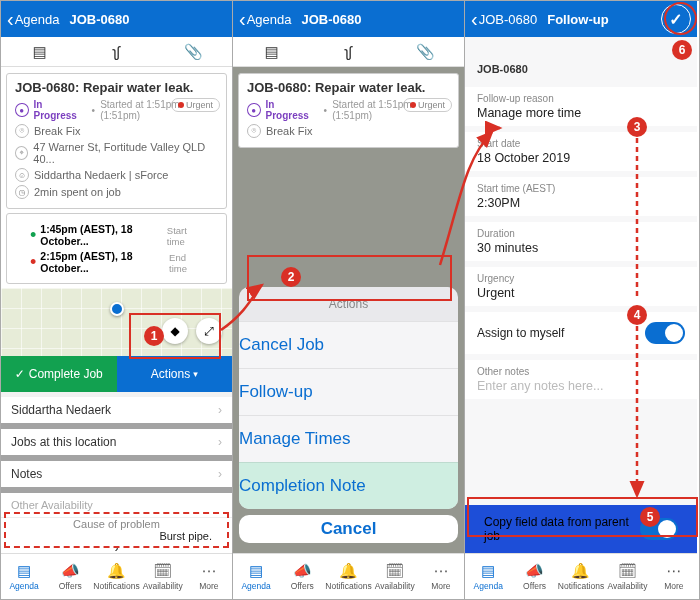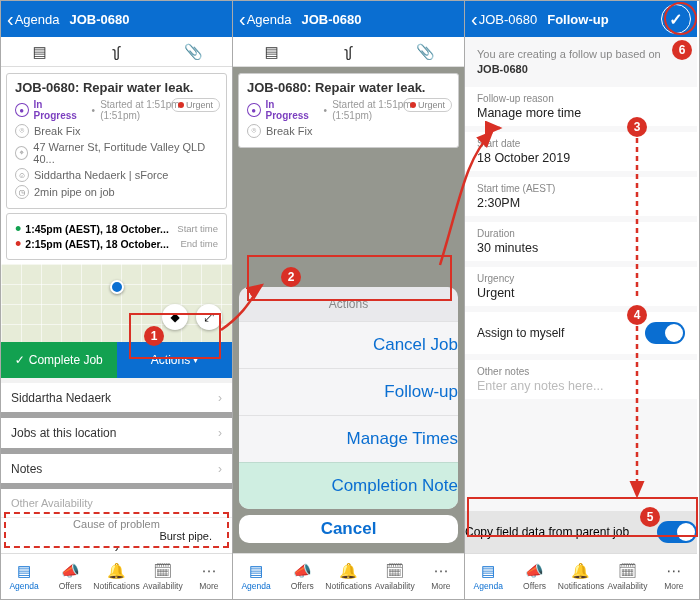--- a/index.html
+++ b/index.html
@@ -24,21 +24,21 @@
   .card { border: 1px solid #ccc; margin: 6px 5px 4px; border-radius: 3px; background: #fff; font-size: 11px; color: #333; padding: 6px 8px; position: relative; }
   .card .jt { font-weight: 700; font-size: 13px; margin-bottom: 4px; }
   .row { display: flex; align-items: center; gap: 5px; margin: 3px 0; color: #666; }
   .row .ico { width: 14px; height: 14px; border: 1px solid #bbb; border-radius: 50%; display: inline-flex; align-items: center; justify-content: center; font-size: 8px; color: #888; }
   .urgent-pill { position: absolute; top: 24px; right: 6px; border: 1px solid #ccc; border-radius: 10px; font-size: 9px; color: #888; padding: 1px 6px; display: flex; align-items: center; gap: 2px;}
   .urgent-pill::before { content: ""; width: 6px; height: 6px; background: #d93025; border-radius: 50%; }
   .inprog { color: #7b3fbf; font-weight: 600; font-size: 10px; }
 
   
   .times { border: 1px solid #ccc; margin: 0 5px 4px; border-radius: 3px; background: #fff; font-size: 10.5px; padding: 6px 8px; }
-  .times .trow { display: flex; align-items: flex-start; justify-content: space-between; margin: 3px 0; }
+  .times .trow { display: flex; align-items: flex-end; justify-content: space-between; margin: 3px 15px; }
   .times .dotg { color: #12a150; font-size: 18px; line-height: 0; margin-right: 4px;}
   .times .dotr { color: #d93025; font-size: 18px; line-height: 0; margin-right: 4px;}
   .times .lbl { color: #999; font-size: 9.5px; }
 
   .map { background:
     linear-gradient(#e5e9dc, #e5e9dc);
     position: relative; height: 90px;
     background-image:
       linear-gradient(90deg, rgba(255,255,255,.6) 1px, transparent 1px),
       linear-gradient(rgba(255,255,255,.6) 1px, transparent 1px);
@@ -65,36 +65,36 @@
   .nav { height: 46px; border-top: 1px solid #ddd; display: flex; background: #fff; flex-shrink: 0; margin-top: auto; }
   .nav .ni { flex: 1; display: flex; flex-direction: column; align-items: center; justify-content: center; font-size: 8.5px; color: #555; gap: 1px; }
   .nav .ni.active { color: #0a6ed1; }
   .nav .ni .nico { font-size: 15px; }
 
   
   .scrim { position: absolute; inset: 0; background: rgba(0,0,0,.35); }
   .sheet { position: absolute; left: 6px; right: 6px; bottom: 56px; }
   .sheet-card { background: #e9e9ec; border-radius: 10px; overflow: hidden; }
   .sheet-title { text-align: center; font-size: 12px; color: #888; padding: 10px 0; }
-  .sheet-item { text-align: right; font-size: 17px; color: #0a6ed1; padding: 13px 0; border-top: 1px solid rgba(0,0,0,.08); background: #f5f5f7; }
+  .sheet-item { text-align: left; font-size: 17px; color: #0a6ed1; padding: 13px 0; border-top: 1px solid rgba(0,0,0,.08); background: #f5f5f7; }
   .sheet-item.hl { background: #cfeee1; }
   .sheet-cancel { margin-top: 6px; background: #fff; border-radius: 10px; text-align: center; font-size: 17px; color: #0a6ed1; padding: 4px 0; font-weight: 600; }
 
   
   .s3-body { flex: 1; overflow: hidden; background: #f7f7f8; display: flex; flex-direction: column; }
   .s3-intro { font-size: 11px; color: #888; padding: 10px 12px; line-height: 1.35; }
   .s3-intro b { color: #333; font-weight: 600;}
   .frow { background: #fff; padding: 6px 12px; margin-bottom: 6px; }
   .frow .fl { font-size: 10px; color: #888; margin-bottom: 2px; }
   .frow .fv { font-size: 12.5px; color: #222; }
   .frow.toggle { display: flex; align-items: center; justify-content: space-between; padding: 10px 12px; }
   .frow.toggle .fv { font-size: 12px; }
   .switch { width: 40px; height: 22px; background: #0a6ed1; border-radius: 11px; position: relative; }
   .switch::after { content: ""; position: absolute; right: 2px; top: 2px; width: 18px; height: 18px; background: #fff; border-radius: 50%; }
-  .copyrow { background: #e5e5e5; padding: 10px 0; display: flex; align-items: center; justify-content: space-between; font-size: 12px; }
+  .copyrow { background: #1d4ed8; padding: 10px 19px; display: flex; align-items: center; justify-content: space-between; font-size: 12px; }
 
   
   .anno { position: absolute; pointer-events: none; z-index: 50; }
   .redbox { border: 2.5px solid #d93025; }
   .reddash { border: 2.5px dashed #d93025; }
   .badge { width: 20px; height: 20px; background: #d93025; color: #fff; border-radius: 50%; display: flex; align-items: center; justify-content: center; font-size: 12px; font-weight: 700; z-index: 60; position: absolute; pointer-events: none;}
   svg.anno-svg { position: absolute; inset: 0; width: 700px; height: 600px; pointer-events: none; z-index: 55; }
 </style>
 </head>
 <body>
@@ -134,21 +134,21 @@
       <div class="row">
           <span class="ico">⌖</span>
           <span>47 Warner St, Fortitude Valley QLD 40...</span>
         </div>
       <div class="row">
           <span class="ico">☺</span>
           <span>Siddartha Nedaerk | sForce</span>
         </div>
       <div class="row">
           <span class="ico">◷</span>
-          <span>2min pipe on job</span>
+          <span>2min spent on job</span>
         </div>
     </div>
 
     <div class="times">
       <div class="trow">
         <span style="display:flex;align-items:center;">
             <span class="dotg">•</span>
             <b>1:45pm (AEST), 18 October...</b>
           </span>
         <span class="lbl">Start time</span>
@@ -297,21 +297,21 @@
           <span>JOB-0680</span>
         </div>
       <div class="title">Follow-up</div>
       <div class="spacer"></div>
       <div class="check-btn">
           <span>✓</span>
         </div>
     </div>
 
     <div class="s3-body">
-      <div class="s3-intro"><span>You are creating a follow up based on </span><br><b>JOB-0680</b></div>
+      <div class="s3-intro"><br><b>JOB-0680</b></div>
 
       <div class="frow">
         <div class="fl">Follow-up reason</div>
         <div class="fv">Manage more time</div>
       </div>
       <div class="frow">
         <div class="fl">Start date</div>
         <div class="fv">18 October 2019</div>
       </div>
       <div class="frow">

